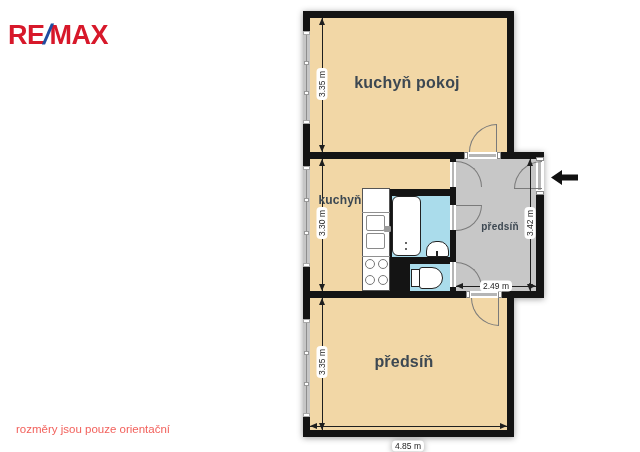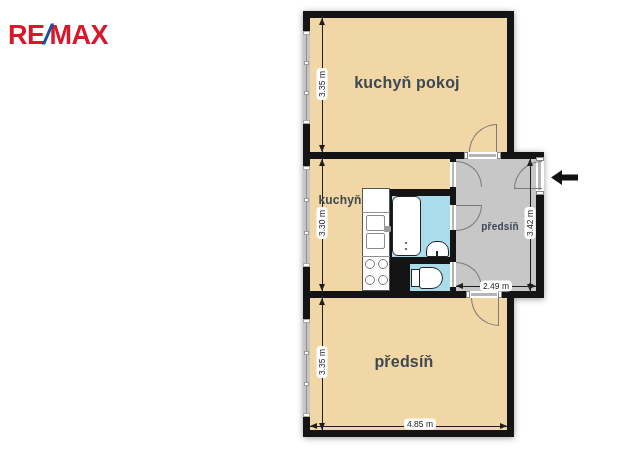--- a/index.html
+++ b/index.html
@@ -147,26 +147,27 @@
     <div class="tr" style="left:529px;top:283px;"></div>
     <div class="dlin" style="left:310px;top:426px;width:197px;height:1px;"></div>
     <div class="tl" style="left:310px;top:423px;"></div>
     <div class="tr" style="left:500px;top:423px;"></div>
 
     <div class="dvl" style="left:322px;top:84px;">3.35 m</div>
     <div class="dvl" style="left:322px;top:223px;">3.30 m</div>
     <div class="dvl" style="left:322px;top:362px;">3.35 m</div>
     <div class="dvl" style="left:530px;top:223px;">3.42 m</div>
     <div class="dhl" style="left:496px;top:286px;">2.49 m</div>
-    <div class="dhl" style="left:408px;top:424px;margin-left:12px;">4.85 m</div>
+    <div class="dhl" style="left:408px;top:446px;">4.85 m</div>
 
     <div class="rlab" style="left:407px;top:83px;font-size:16px;">kuchyň pokoj</div>
     <div class="rlab" style="left:340px;top:200px;font-size:12px;">kuchyň</div>
     <div class="rlab" style="left:500px;top:226px;font-size:10px;">předsíň</div>
     <div class="rlab" style="left:404px;top:362px;font-size:16px;">předsíň</div>
   </div>
 
   <svg class="abs" style="left:551px;top:170px;" width="27" height="15" viewBox="0 0 27 15">
     <polygon points="0,7.5 11,0 11,4.5 27,4.5 27,10.5 11,10.5 11,15" fill="#111"></polygon>
   </svg>
 
+  <div class="disclaimer">rozměry jsou pouze orientační</div>
 
 </div>
 
 </body></html>

